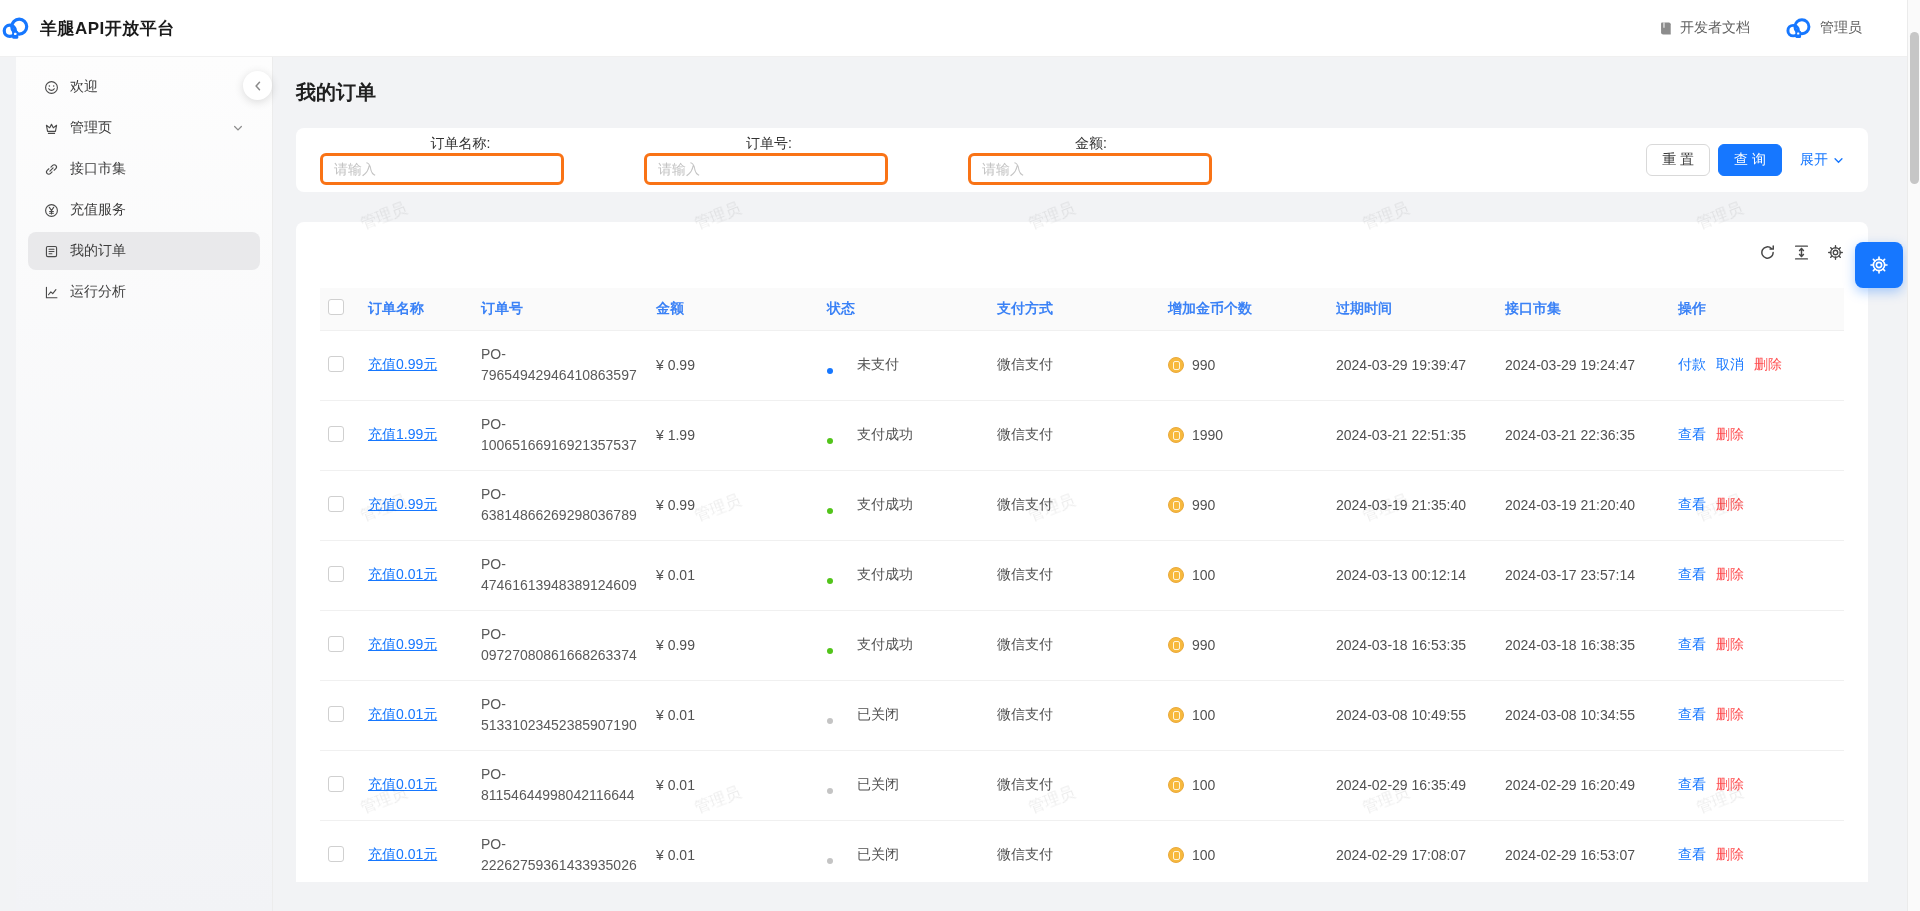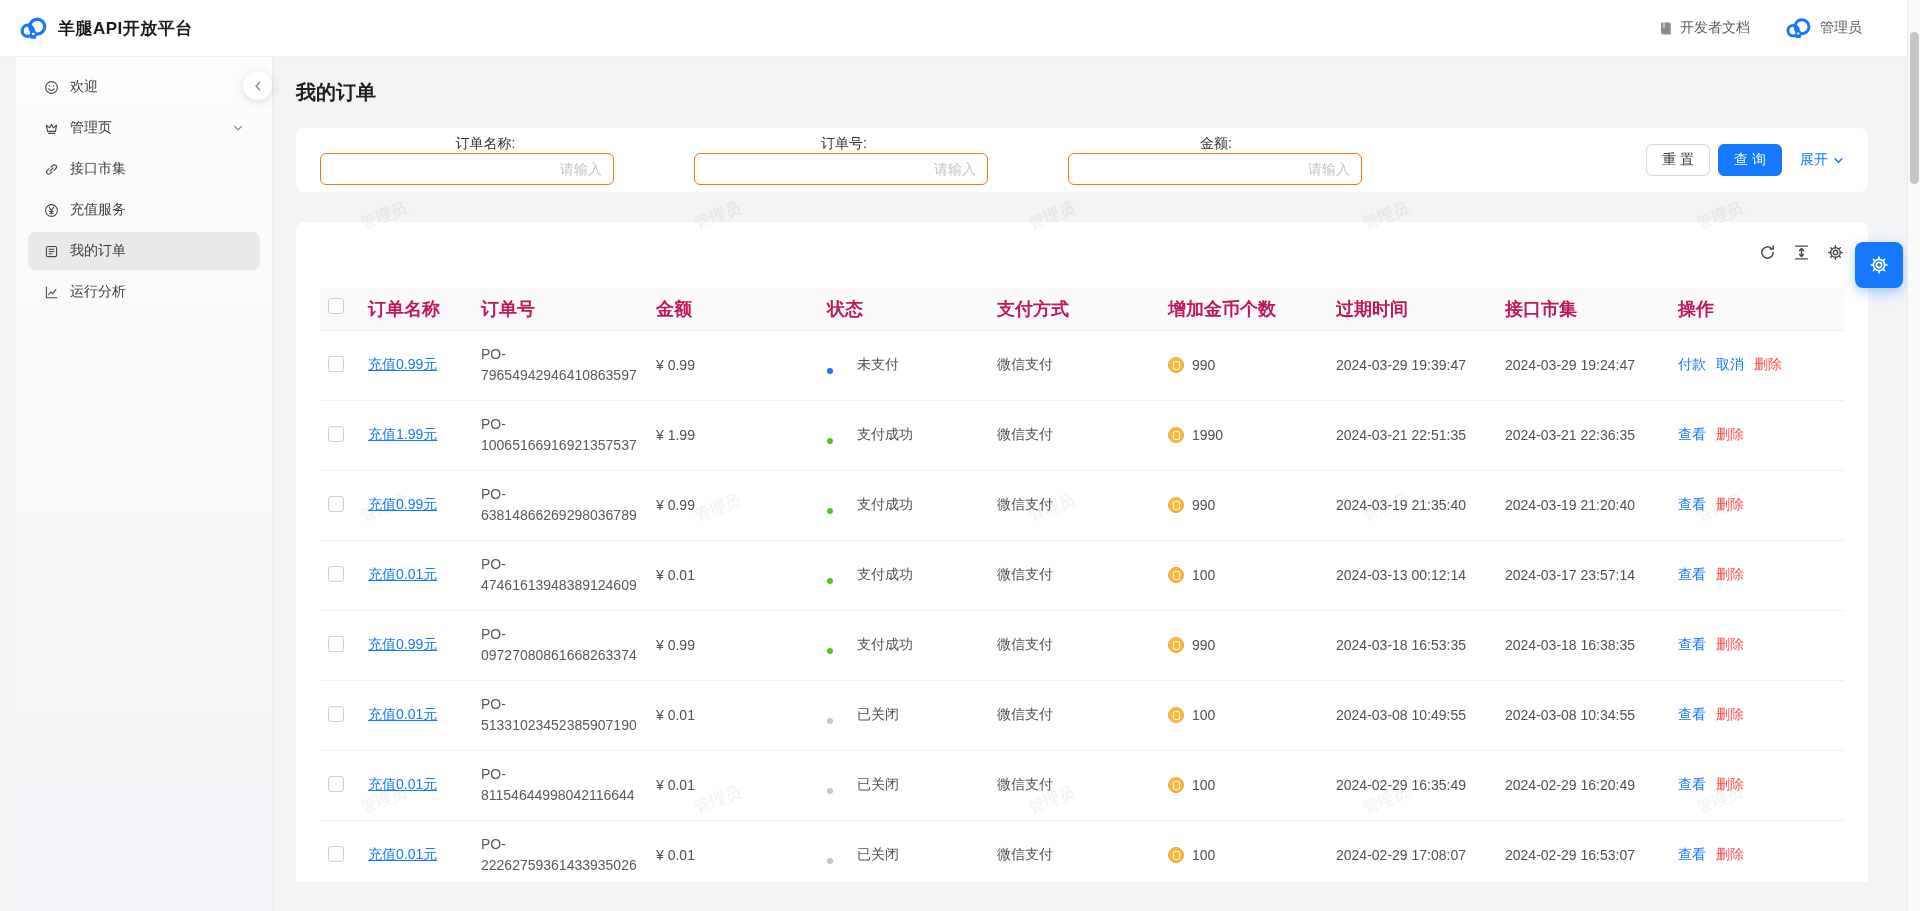--- a/index.html
+++ b/index.html
@@ -10,21 +10,21 @@
   body{
     width:1920px;height:911px;overflow:hidden;position:relative;
     font-family:"Liberation Sans","DejaVu Sans",sans-serif;
     background:#f2f3f5;color:#333;
   }
   svg{display:block;}
 
   
   .top-header{position:fixed;top:0;left:0;right:0;height:57px;background:#fff;
     border-bottom:1px solid #f0f0f0;display:flex;align-items:center;z-index:20;}
-  .logo-area{display:flex;align-items:center;gap:10px;padding-left:18px;}
+  .logo-area{display:flex;align-items:center;gap:10px;}
   .logo-mark{width:30px;height:30px;}
   .app-title{font-size:17px;font-weight:bold;color:#1b1b1b;letter-spacing:.5px;}
   .header-right{margin-left:auto;display:flex;align-items:center;padding-right:58px;font-size:14px;color:#5f5f5f;}
   .docs-link{display:flex;align-items:center;gap:6px;cursor:pointer;}
   .user{display:flex;align-items:center;gap:8px;margin-left:34px;cursor:pointer;}
   .avatar{width:28px;height:28px;}
 
   
   .sidebar{position:fixed;top:57px;left:16px;bottom:0;width:257px;
     background:linear-gradient(180deg,#fdfdfd,#f2f3f6);border-right:1px solid #ececec;z-index:10;padding-top:8px;}
@@ -42,36 +42,36 @@
   .page-title{font-size:20px;font-weight:600;color:#202020;padding:21px 0 22px 39px;line-height:28px;}
 
   .filter-card{margin:0 52px 30px 39px;background:#fff;border-radius:8px;height:64px;
     display:flex;align-items:center;padding:0 24px;}
   .filter-fields{display:flex;align-items:center;width:100%;}
   .field{display:flex;align-items:center;flex-direction:column;}
   .field label{font-size:14px;color:#333;padding-right:8px;white-space:nowrap;}
   .field.f1 label{width:113px;text-align:right;}
   .field.f2{margin-left:80px;} .field.f2 label{width:68px;text-align:right;}
   .field.f3{margin-left:80px;} .field.f3 label{width:50px;text-align:right;}
-  .field input{width:294px;height:32px;border:1px solid #f97316;border-radius:6px;padding:0 11px;
-    font-size:14px;color:#333;outline:none;font-family:inherit;text-align:right;}
+  .field input{width:244px;height:32px;border:3px solid #f97316;border-radius:6px;padding:0 11px;
+    font-size:14px;color:#333;outline:none;font-family:inherit;}
   .field input::placeholder{color:#c3c3c3;}
   .filter-actions{margin-left:auto;display:flex;align-items:center;gap:8px;padding-left:11px;}
   .btn{height:32px;padding:0 15px;border-radius:6px;font-size:14px;display:flex;align-items:center;cursor:pointer;white-space:nowrap;}
   .btn-default{background:#fff;border:1px solid #d9d9d9;color:#3a3a3a;}
   .btn-primary{background:var(--primary);border:1px solid var(--primary);color:#fff;}
   .expand-link{color:var(--primary);font-size:14px;display:flex;align-items:center;gap:5px;margin-left:10px;cursor:pointer;}
 
   .table-card{margin:0 52px 0 39px;background:#fff;border-radius:8px 8px 0 0;padding:16px 24px 0;height:660px;overflow:hidden;}
   .table-toolbar{display:flex;justify-content:flex-end;align-items:center;gap:17px;height:28px;margin-bottom:22px;color:#484848;}
   .tool-icon{cursor:pointer;display:flex;}
 
   table{width:100%;border-collapse:collapse;table-layout:fixed;}
   thead tr{background:#fafafa;height:42px;}
-  th{font-size:18px;font-weight:600;color:#be185d;text-align:left;padding:0 16px;border-bottom:1px solid #f0f0f0;}
+  th{font-size:14px;font-weight:600;color:#3b82f6;text-align:left;padding:0 16px;border-bottom:1px solid #f0f0f0;}
   th.cb-col,td.cb-col{padding:0 8px;}
   tbody tr{height:70px;border-bottom:1px solid #f0f0f0;}
   td{font-size:14px;color:#515151;padding:0 16px;vertical-align:middle;}
   .checkbox{width:16px;height:16px;border:1px solid #d0d0d0;border-radius:3px;background:#fff;display:inline-block;cursor:pointer;}
   .name-link{color:var(--primary);text-decoration:underline;cursor:pointer;}
   .order-no div{line-height:21px;color:#5a5a5a;}
   .status-cell{display:flex;align-items:flex-end;gap:24px;}
   .dot{width:6px;height:6px;border-radius:50%;flex:none;}
   .dot.unpaid{background:var(--primary);}
   .dot.success{background:var(--success);}

